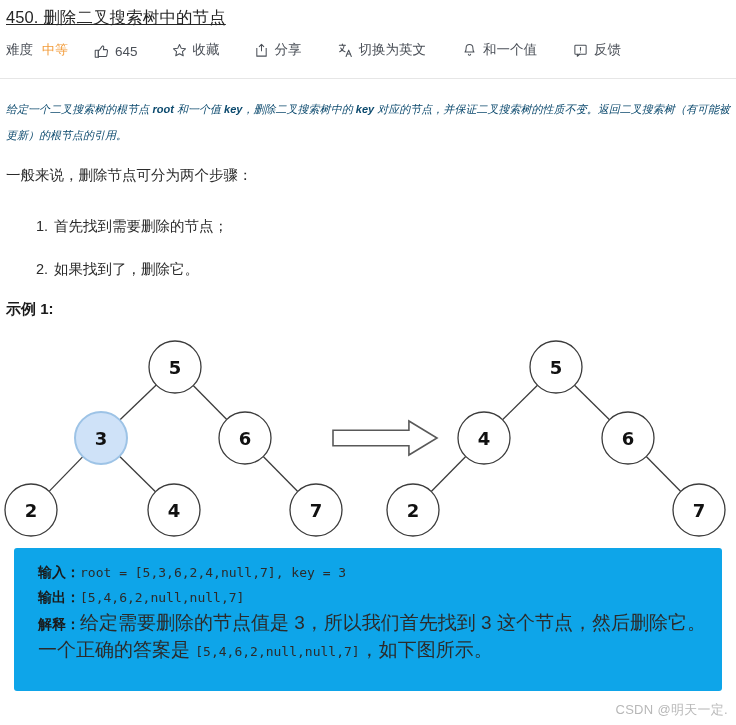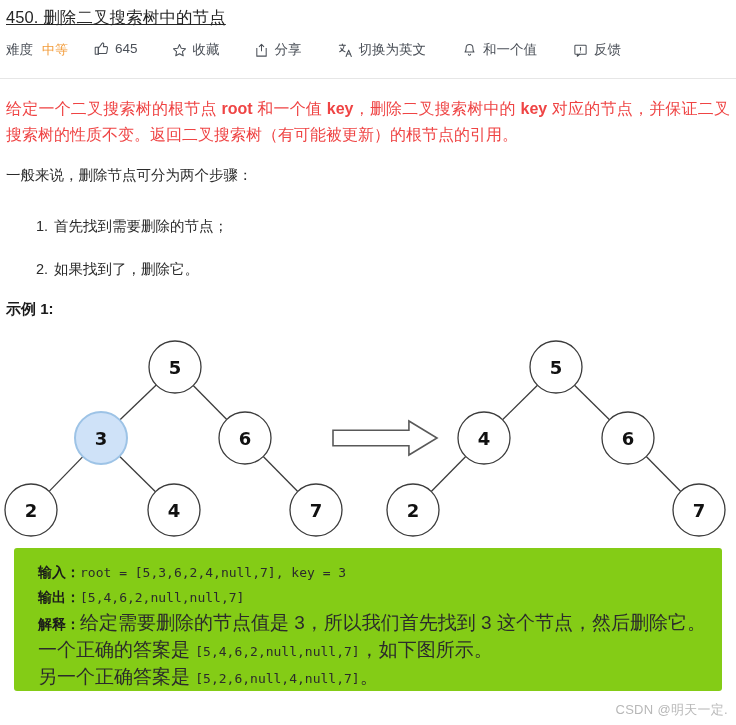--- a/index.html
+++ b/index.html
@@ -28,21 +28,21 @@
     letter-spacing: 0.1px;
     white-space: nowrap;
     text-decoration: underline;
   }
 
   .toolbar {
     position: absolute;
     left: 6px;
     top: 41px;
     display: flex;
-    align-items: flex-start;
+    align-items: flex-end;
     font-size: 13.5px;
     color: #555a63;
     white-space: nowrap;
   }
   .tb-label {
     color: #4b5058;
     font-size: 13.5px;
   }
   .tb-diff {
     color: #f29b38;
@@ -78,24 +78,25 @@
     height: 1px;
     background: #e6e6e6;
   }
 
   
   .desc {
     position: absolute;
     left: 6px;
     top: 96px;
     width: 724px;
-    font-size: 16px;
+    font-size: 11px;
     line-height: 26px;
-    color: #ef4444;
+    color: #0c4a6e;
     text-align: justify;
+    font-style: italic;
   }
   .desc b { font-weight: bold; }
 
   .steps-intro {
     position: absolute;
     left: 6px;
     top: 162px;
     font-size: 14.5px;
     line-height: 26px;
     color: #2b2b2b;
@@ -132,21 +133,21 @@
   }
   .figure svg { display: block; }
 
   
   .example-block {
     position: absolute;
     left: 14px;
     top: 548px;
     width: 708px;
     height: 143px;
-    background: #84cc16;
+    background: #0ea5e9;
     border-radius: 3px;
     box-sizing: border-box;
     padding: 12px 0 0 24px;
   }
   .ex-line {
     font-family: "DejaVu Sans Mono", "Liberation Mono", monospace;
     font-size: 13px;
     line-height: 25px;
     color: #2b2b2b;
     white-space: nowrap;
@@ -351,18 +352,15 @@
   </div>
   <div class="ex-line">
     <span class="ex-key">输出：</span><span class="ex-code">[5,4,6,2,null,null,7]</span>
   </div>
   <div class="ex-line">
     <span class="ex-key">解释：</span><span class="ex-cn">给定需要删除的节点值是 3，所以我们首先找到 3 这个节点，然后删除它。</span>
   </div>
   <div class="ex-line">
     <span class="ex-cn">一个正确的答案是 </span><span class="ex-code">[5,4,6,2,null,null,7]</span><span class="ex-cn">，如下图所示。</span>
   </div>
-  <div class="ex-line">
-    <span class="ex-cn">另一个正确答案是 </span><span class="ex-code">[5,2,6,null,4,null,7]</span><span class="ex-cn">。</span>
-  </div>
 </div>
 
 <div class="watermark">CSDN @明天一定.</div>
 
 </body></html>

